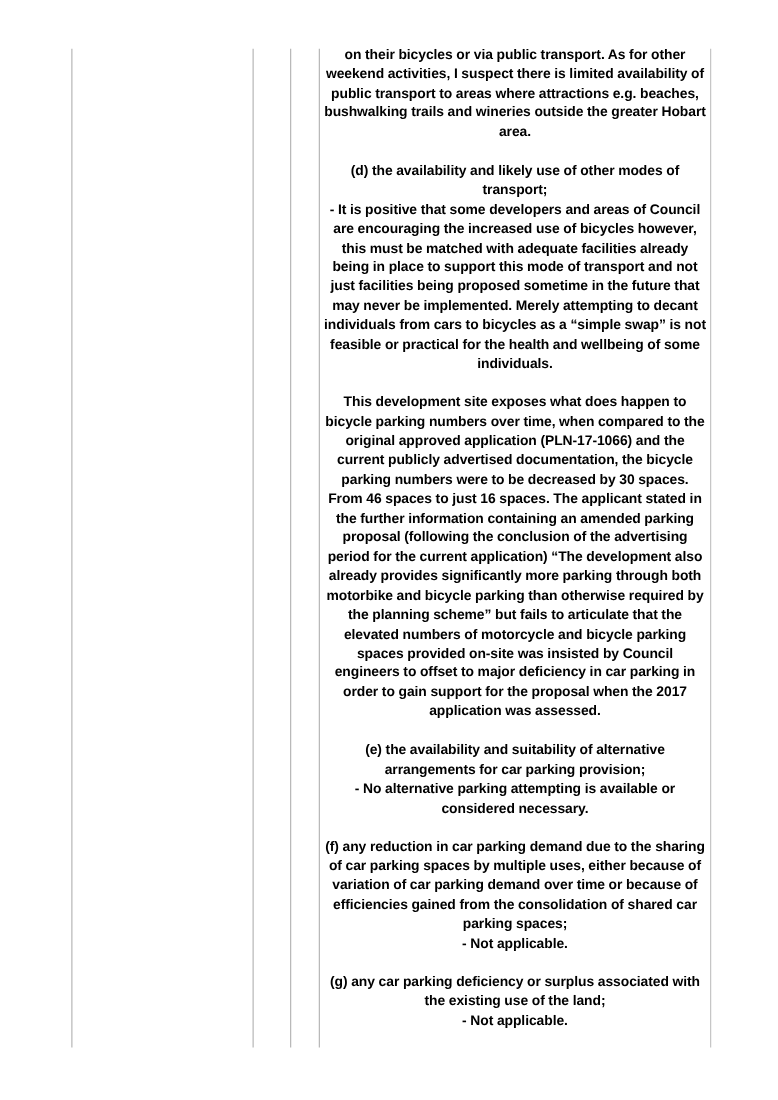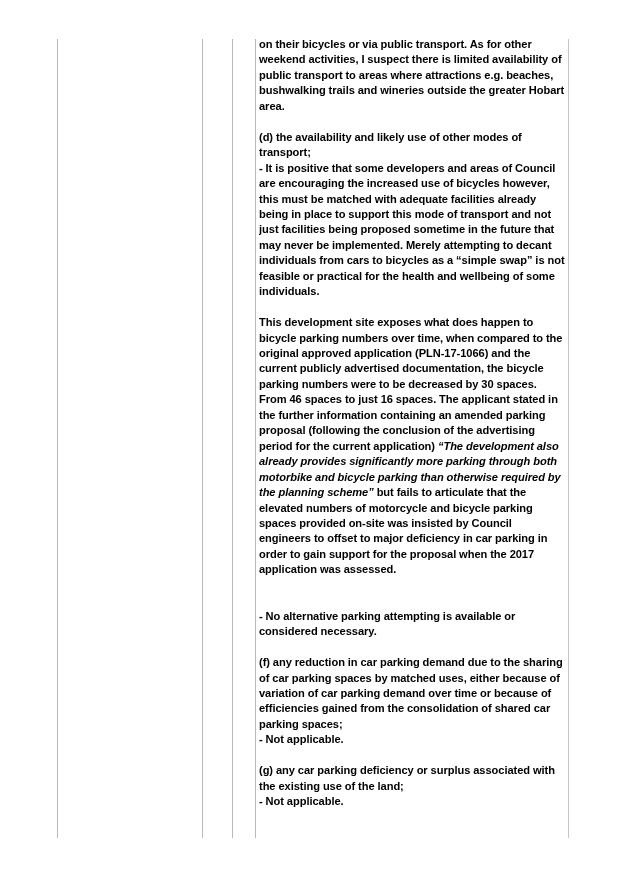--- a/index.html
+++ b/index.html
@@ -46,29 +46,29 @@
     width: 306px;
     height: 801px;
     overflow: hidden;
   }
 
   .para {
     font-size: 11.1px;
     line-height: 15.45px;
     color: #000000;
     margin: 0 0 0 0;
-    text-align: left;
+    text-align: center;
     letter-spacing: -0.05px;
     word-spacing: -0.1px;
   }
 
   .spacer { height: 15.45px; }
 
   b, .b { font-weight: bold; }
-  i, .i { font-style: italic; }
+  i, .i { }
 
   .reg { font-weight: bold; }
 </style>
 </head>
 <body>
 
 <div id="page">
 
   <div class="vrule r1"></div>
   <div class="vrule r2"></div>
@@ -76,21 +76,21 @@
   <div class="vrule r4"></div>
   <div class="vrule r5"></div>
 
   <div id="textcell">
       <p class="para"><span class="b">on their bicycles or via public transport. As for other weekend activities, I suspect there is limited availability of public transport to areas where attractions e.g. beaches, bushwalking trails and wineries outside the greater Hobart area.</span></p>
       <div class="spacer"></div>
       <p class="para"><span class="reg">(d) the availability and likely use of other modes of transport;</span><br><span class="b">- It is positive that some developers and areas of Council are encouraging the increased use of bicycles however, this must be matched with adequate facilities already being in place to support this mode of transport and not just facilities being proposed sometime in the future that may never be implemented. Merely attempting to decant individuals from cars to bicycles as a “simple swap” is not feasible or practical for the health and wellbeing of some individuals.</span></p>
       <div class="spacer"></div>
       <p class="para"><span class="b">This development site exposes what does happen to bicycle parking numbers over time, when compared to the original approved application (PLN-17-1066) and the current publicly advertised documentation, the bicycle parking numbers were to be decreased by 30 spaces. From 46 spaces to just 16 spaces. The applicant stated in the further information containing an amended parking proposal (following the conclusion of the advertising period for the current application) </span><span class="b i">“The development also already provides significantly more parking through both motorbike and bicycle parking than otherwise required by the planning scheme”</span><span class="b"> but fails to articulate that the elevated numbers of motorcycle and bicycle parking spaces provided on-site was insisted by Council engineers to offset to major deficiency in car parking in order to gain support for the proposal when the 2017 application was assessed.</span></p>
       <div class="spacer"></div>
-      <p class="para"><br><span class="b">- No alternative parking attempting is available or considered necessary.</span></p>
+      <p class="para"><span class="reg">(e) the availability and suitability of alternative arrangements for car parking provision;</span><br><span class="b">- No alternative parking attempting is available or considered necessary.</span></p>
       <div class="spacer"></div>
-      <p class="para"><span class="reg">(f) any reduction in car parking demand due to the sharing of car parking spaces by matched uses, either because of variation of car parking demand over time or because of efficiencies gained from the consolidation of shared car parking spaces;</span><br><span class="b">- Not applicable.</span></p>
+      <p class="para"><span class="reg">(f) any reduction in car parking demand due to the sharing of car parking spaces by multiple uses, either because of variation of car parking demand over time or because of efficiencies gained from the consolidation of shared car parking spaces;</span><br><span class="b">- Not applicable.</span></p>
       <div class="spacer"></div>
       <p class="para"><span class="reg">(g) any car parking deficiency or surplus associated with the existing use of the land;</span><br><span class="b">- Not applicable.</span></p>
       <div class="spacer"></div>
     </div>
 
 </div>
 
 </body></html>

